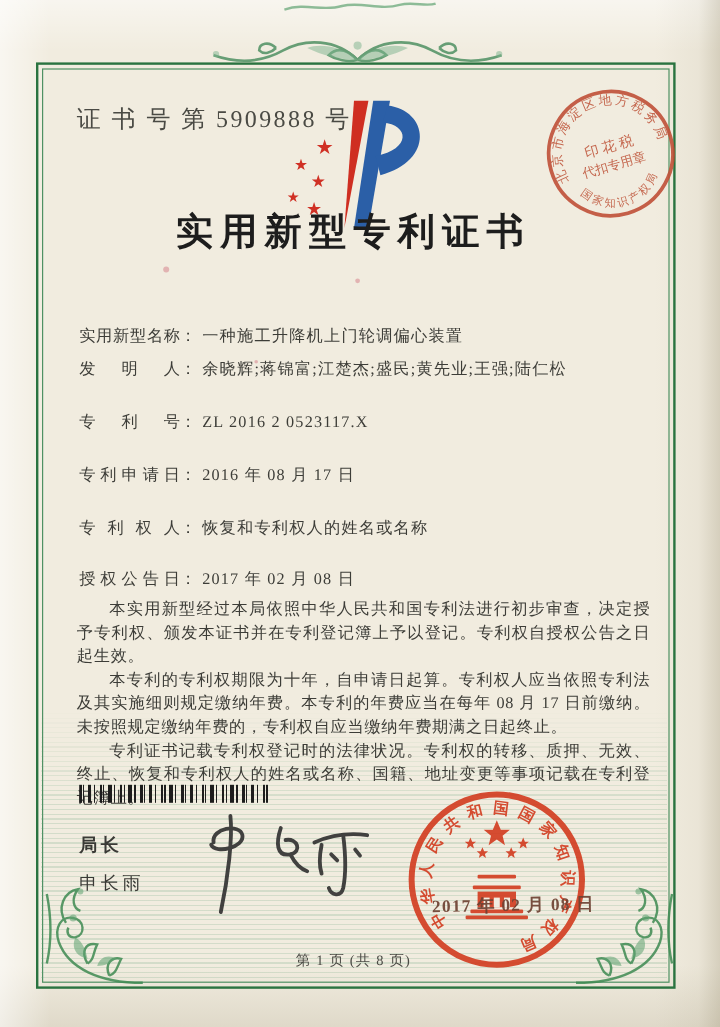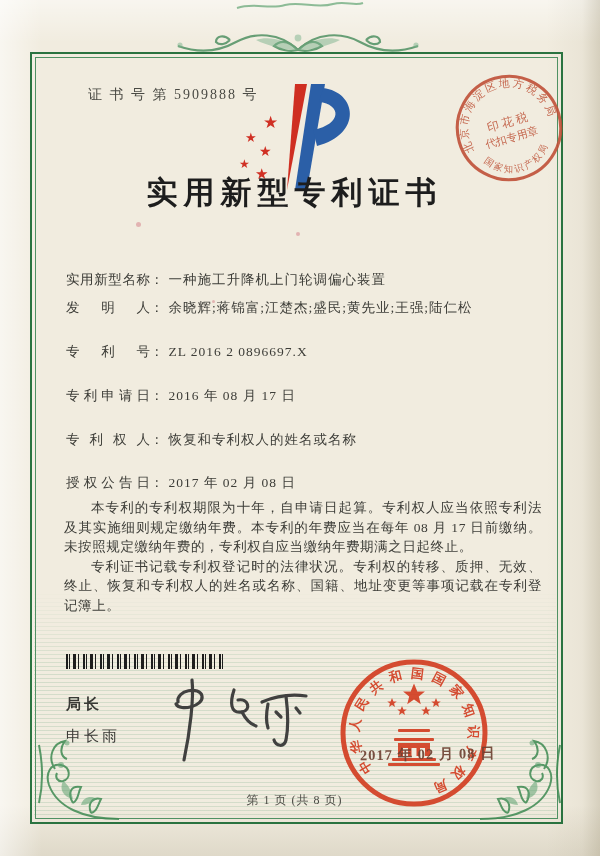--- a/index.html
+++ b/index.html
@@ -16,21 +16,21 @@
   
   #border-outer{left:30px;top:52px;width:529px;height:768px;
     border:2.5px solid #2a7340;}
   #border-inner{left:3px;top:3px;right:3px;bottom:3px;position:absolute;
     border:1px solid #4f9163;}
   
   #guilloche{left:34px;top:590px;width:522px;height:228px;z-index:1;
     background:repeating-linear-gradient(180deg, rgba(96,160,118,.20) 0 1px, rgba(96,160,118,0) 1px 4px);
     -webkit-mask-image:linear-gradient(180deg, transparent 0, #000 35%);
     mask-image:linear-gradient(180deg, transparent 0, #000 35%);}
-  #cert-no{left:64px;top:86px;font-size:14px;color:#4a4a44;letter-spacing:2px;z-index:3;margin-left:24px;}
+  #cert-no{left:64px;top:86px;font-size:20px;color:#4a4a44;letter-spacing:2px;z-index:3;}
   #title{left:30px;top:172px;width:529px;text-align:center;font-size:31px;font-weight:700;
     color:#1d1d1d;letter-spacing:6px;z-index:3;}
   
   #fields{left:66px;top:255px;width:480px;z-index:3;font-size:13.5px;color:#3d3d38;}
   .frow{position:absolute;left:0;white-space:nowrap;}
   .flabel{display:inline-block;width:84px;text-align:justify;text-align-last:justify;}
   .fcolon{display:inline-block;}
   .fvalue{margin-left:5px;letter-spacing:1px;}
   
   #paras{left:64px;top:498px;width:478px;z-index:3;font-size:13.5px;color:#3d3d38;}
@@ -133,34 +133,35 @@
   </svg>
 
   <div class="abs" id="fields">
     <div class="frow" style="top:16px">
       <span class="flabel">实用新型名称</span><span class="fcolon">：</span><span class="fvalue">一种施工升降机上门轮调偏心装置</span>
     </div>
     <div class="frow" style="top:44px">
       <span class="flabel">发明人</span><span class="fcolon">：</span><span class="fvalue">余晓辉;蒋锦富;江楚杰;盛民;黄先业;王强;陆仁松</span>
     </div>
     <div class="frow" style="top:88px">
-      <span class="flabel">专利号</span><span class="fcolon">：</span><span class="fvalue">ZL 2016 2 0896697.X</span>
+      <span class="flabel">专利号</span><span class="fcolon">：</span><span class="fvalue">ZL 2016 2 0523117.X</span>
     </div>
     <div class="frow" style="top:132px">
       <span class="flabel">专利申请日</span><span class="fcolon">：</span><span class="fvalue">2016 年 08 月 17 日</span>
     </div>
     <div class="frow" style="top:176px">
       <span class="flabel">专利权人</span><span class="fcolon">：</span><span class="fvalue">恢复和专利权人的姓名或名称</span>
     </div>
     <div class="frow" style="top:219px">
       <span class="flabel">授权公告日</span><span class="fcolon">：</span><span class="fvalue">2017 年 02 月 08 日</span>
     </div>
   </div>
 
   <div class="abs" id="paras">
+    <p>本实用新型经过本局依照中华人民共和国专利法进行初步审查，决定授予专利权、颁发本证书并在专利登记簿上予以登记。专利权自授权公告之日起生效。</p>
     <p>本专利的专利权期限为十年，自申请日起算。专利权人应当依照专利法及其实施细则规定缴纳年费。本专利的年费应当在每年 08 月 17 日前缴纳。未按照规定缴纳年费的，专利权自应当缴纳年费期满之日起终止。</p>
     <p>专利证书记载专利权登记时的法律状况。专利权的转移、质押、无效、终止、恢复和专利权人的姓名或名称、国籍、地址变更等事项记载在专利登记簿上。</p>
   </div>
 
   <div class="abs" id="barcode"></div>
 
   <div class="abs" id="signer-title">局长</div>
   <div class="abs" id="signer-name">申长雨</div>
 
   <svg class="abs" id="signature-svg" width="165" height="95" viewBox="0 0 165 95">

